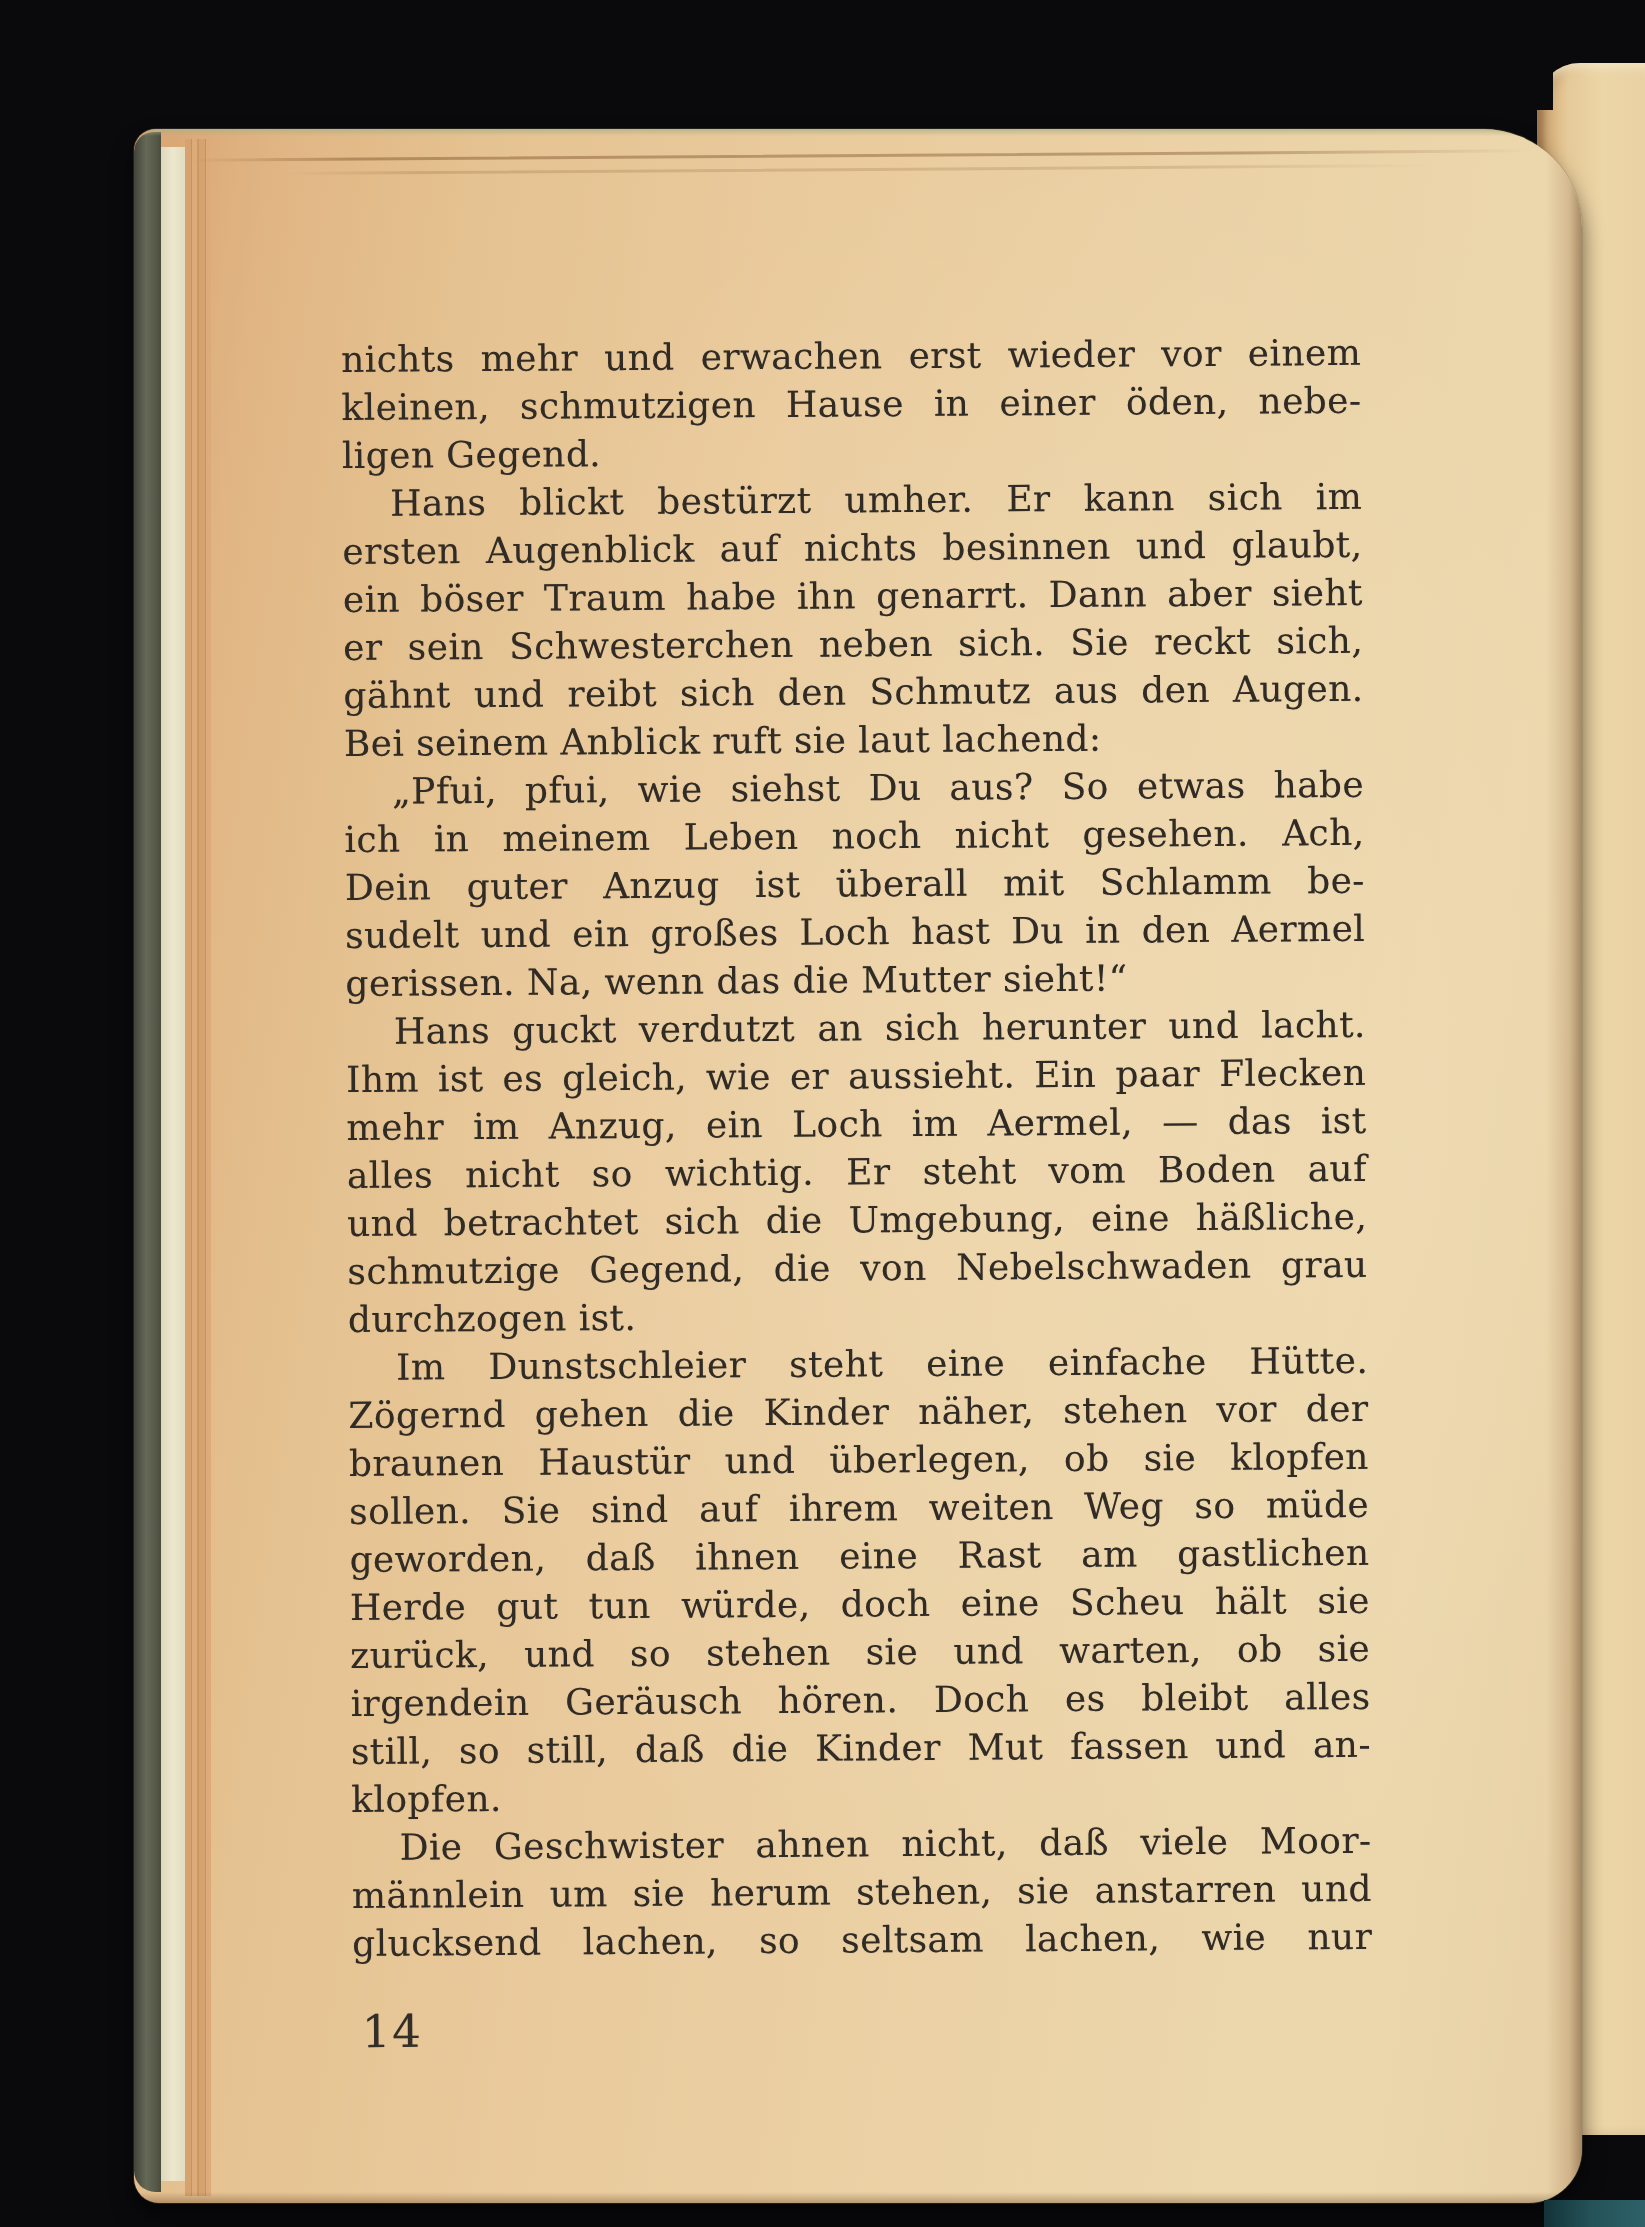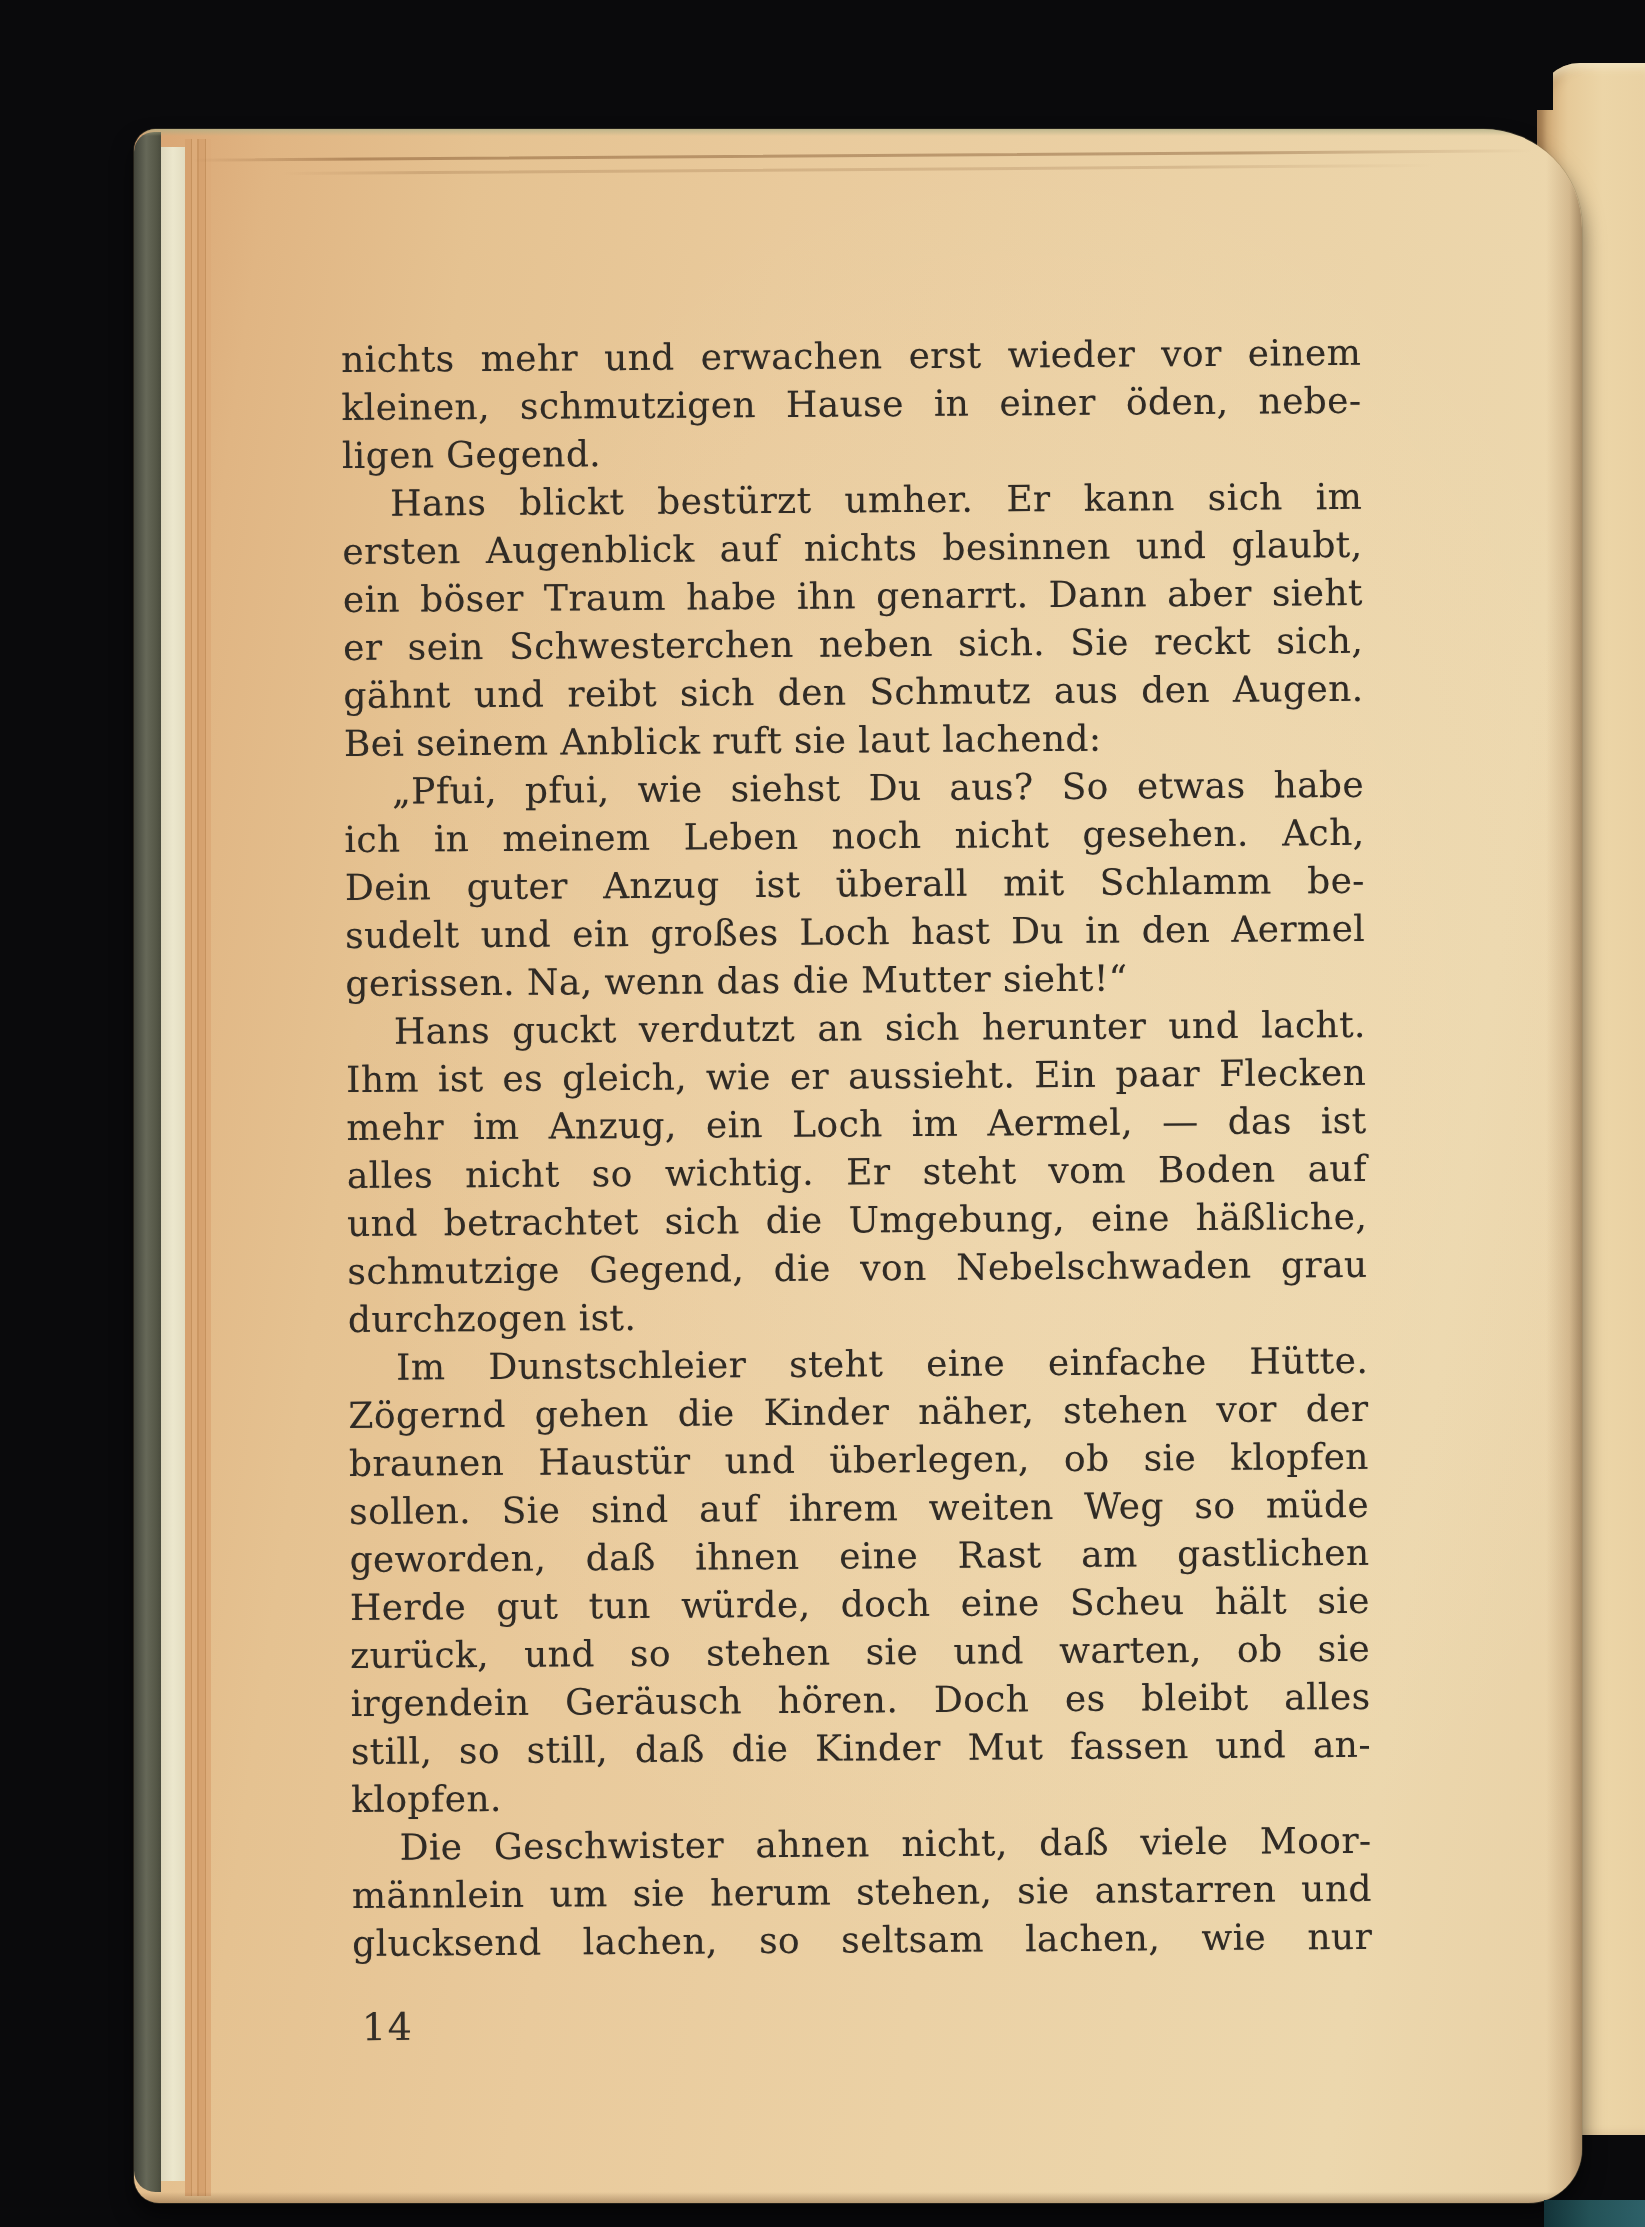--- a/index.html
+++ b/index.html
@@ -101,21 +101,21 @@
   .line {
     height: 48px;
     text-align: justify;
     text-align-last: justify;
   }
   .line.left { text-align-last: left; }
   .line.indent { padding-left: 48px; }
 
   .page-number {
     position: absolute; left: 228px; top: 1876px;
-    font-size: 38px;
+    font-size: 45px;
     color: #332e28;
     letter-spacing: 1.6px;
     transform: rotate(-0.4deg);
     text-shadow: 0 0 0.8px rgba(48,43,37,0.35);
   }
 
   .corner-teal {
     position: absolute; left: 1544px; top: 2200px;
     width: 102px; height: 27px;
     background: linear-gradient(to right, #133338 0%, #245257 45%, #2e6169 100%);

